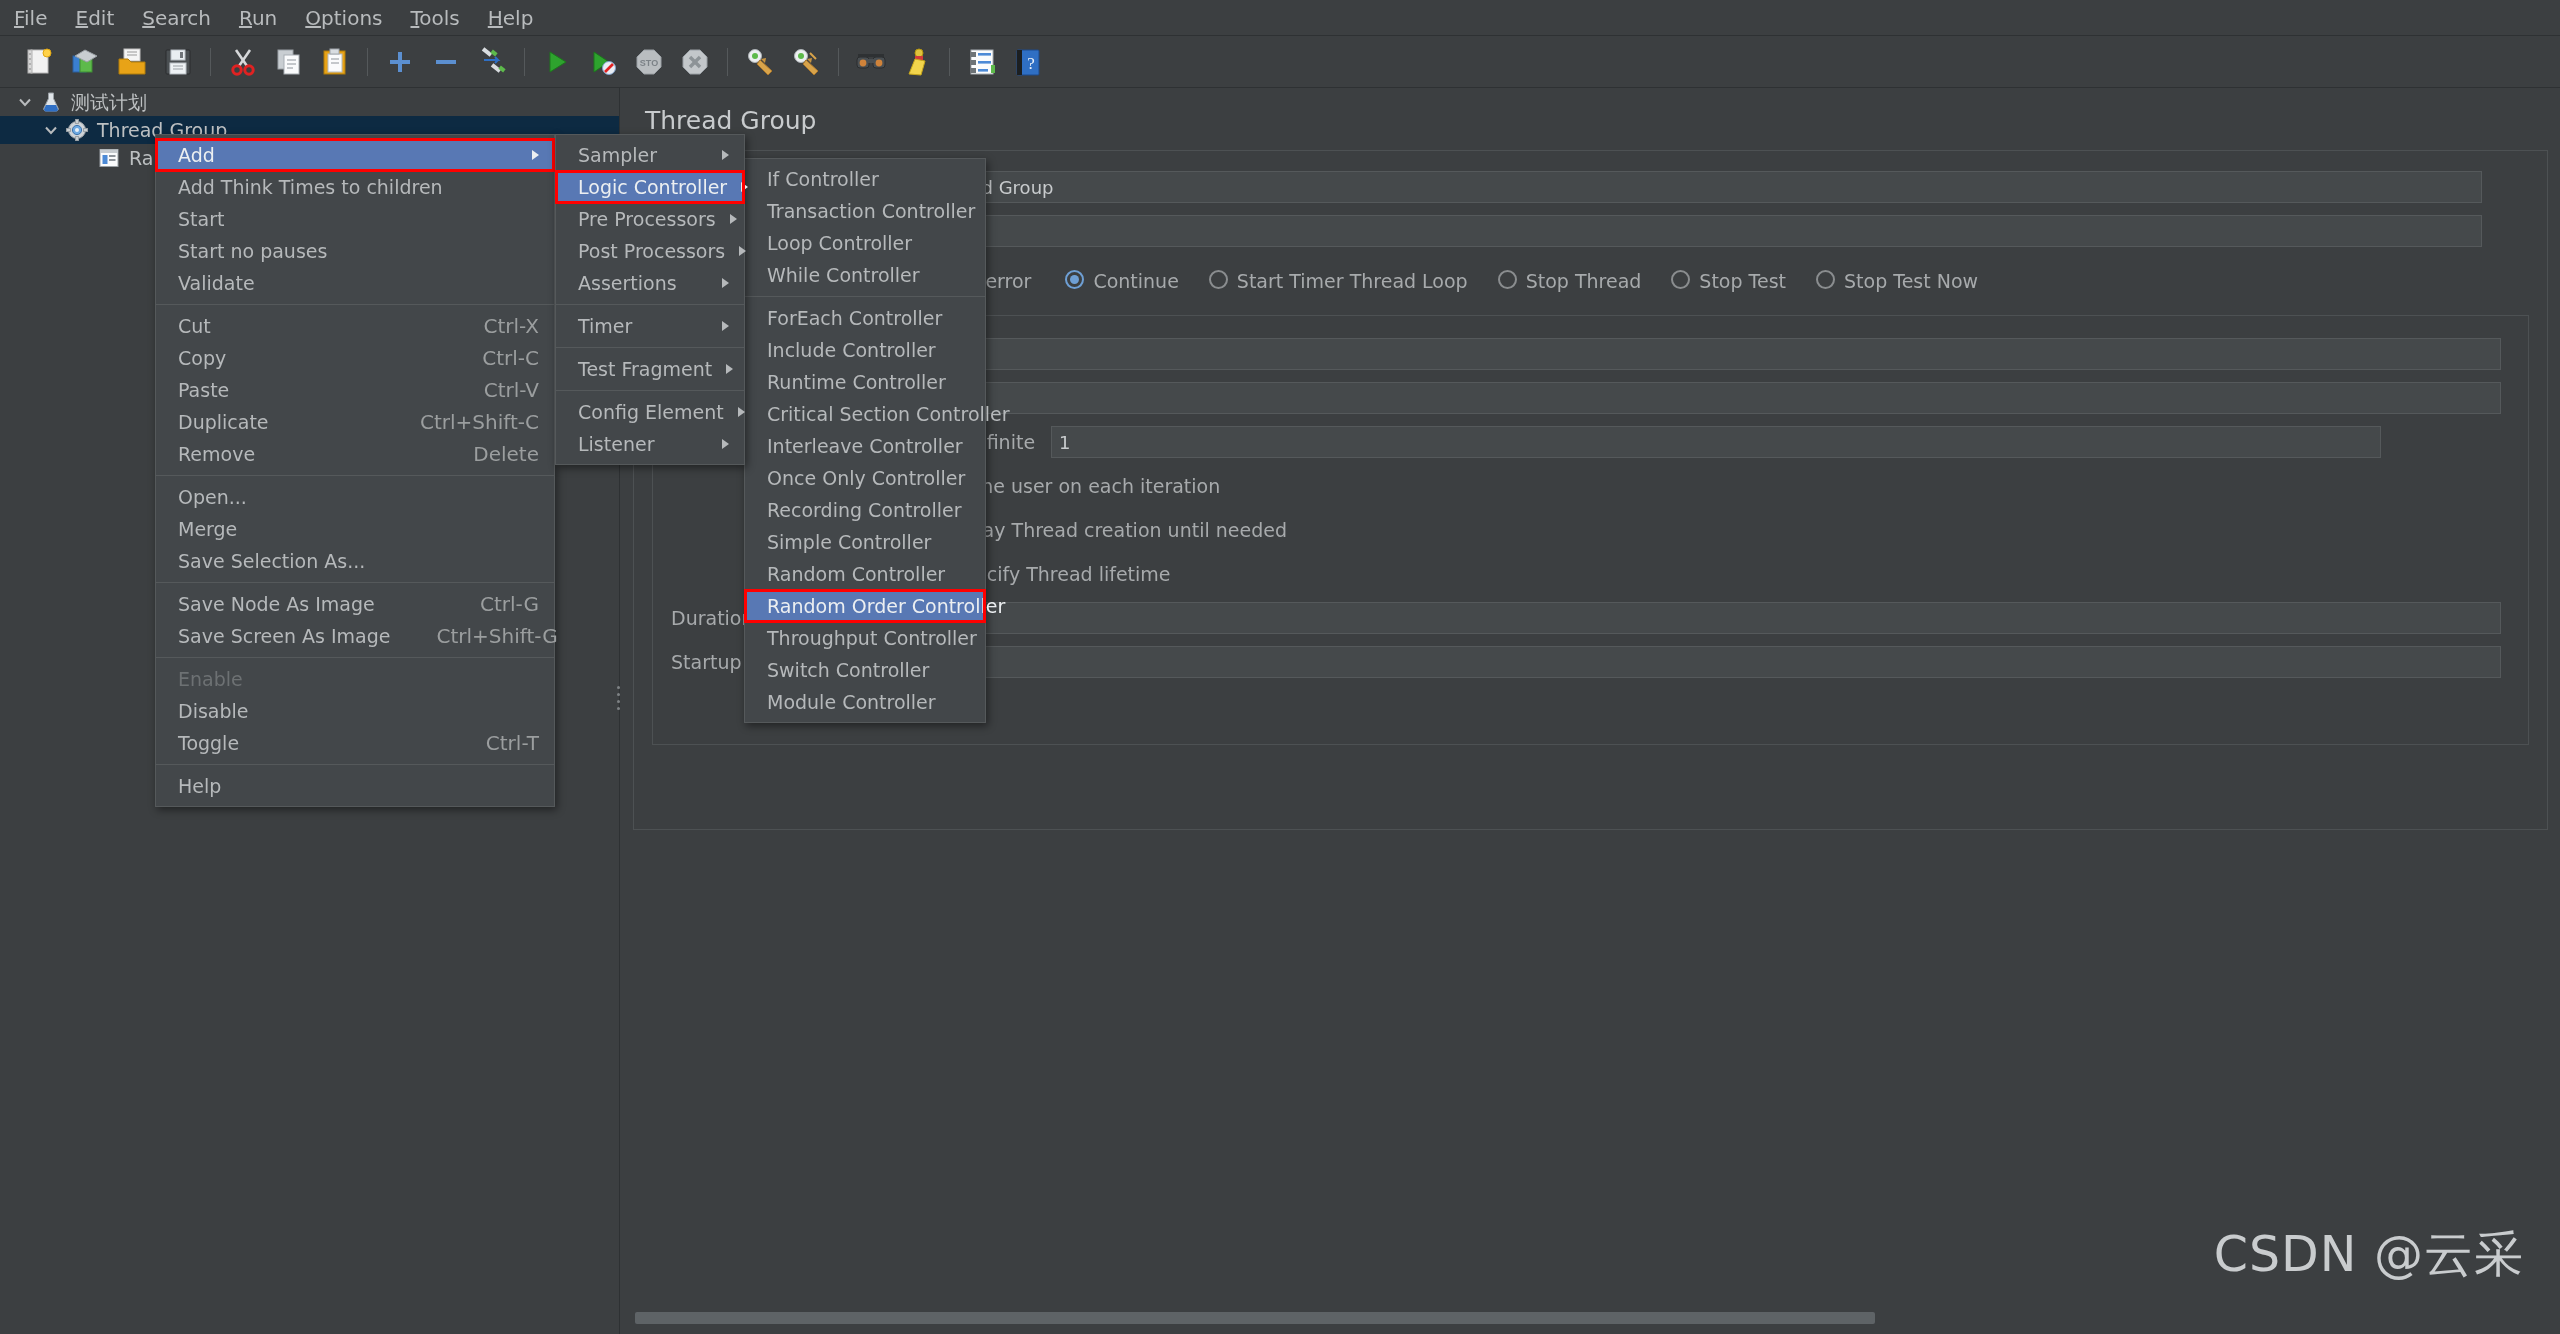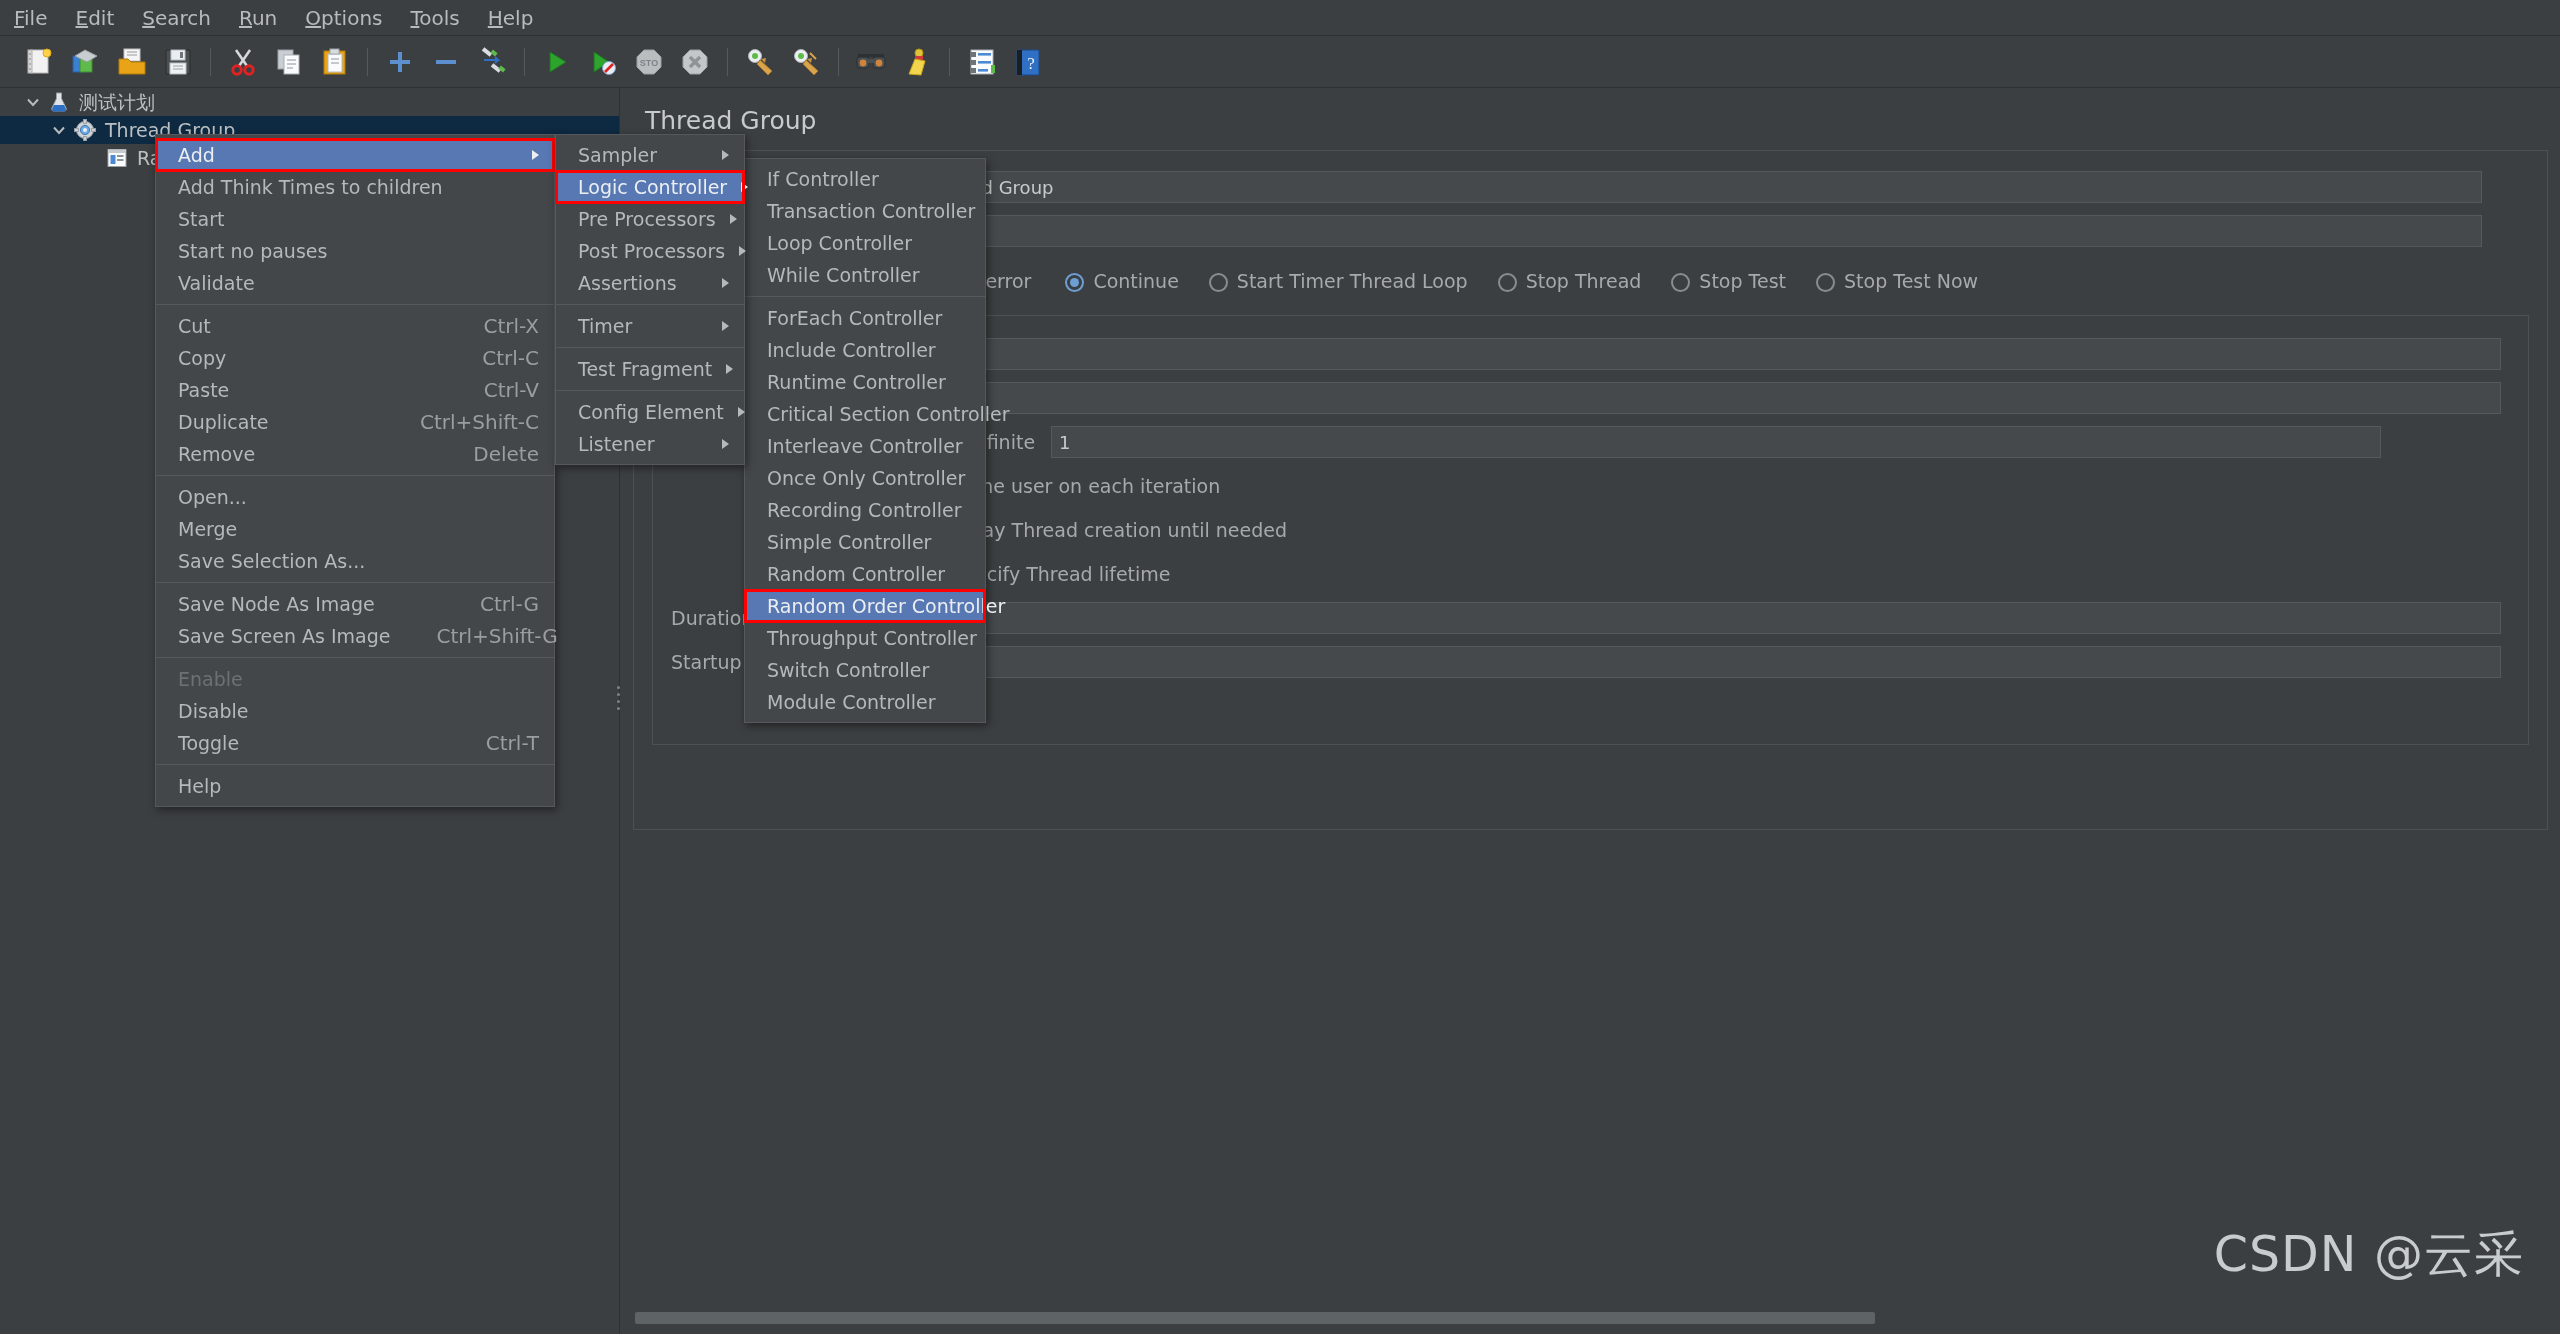--- a/index.html
+++ b/index.html
@@ -63,21 +63,21 @@
     position: absolute;
     top: 88px; left: 0;
     width: 620px; height: 1246px;
     background: #3c3f41;
     border-right: 1px solid #2e3133;
     overflow: hidden;
   }
   .tree-row {
     display: flex; align-items: center;
     height: 28px;
-    padding-left: 20px;
+    padding-left: 12px;
     color: #bdc0c2;
     font-size: 19px;
     white-space: nowrap;
   }
   .tree-row.selected { background: #0d2a42; }
   .twisty {
     width: 26px; height: 26px;
     display: flex; align-items: center; justify-content: center;
     flex: 0 0 26px;
   }
@@ -144,21 +144,21 @@
     border-radius: 50%;
     margin-right: 9px;
     flex: 0 0 19px;
   }
   .radio.on { border-color: #6e9fd4; }
   .radio.on::after {
     content:''; display:block;
     width: 9px; height: 9px; margin: 3px;
     background: #6e9fd4; border-radius: 50%;
   }
-  .rgrp { display:flex; align-items:flex-end; margin-right: 30px; }
+  .rgrp { display:flex; align-items:flex-start; margin-right: 30px; }
   .cbox {
     width: 18px; height: 18px;
     border: 1px solid #7e8284;
     background: #45494b;
     margin-right: 10px;
     flex: 0 0 18px;
     position: relative;
   }
   .cbox.on::after {
     content: '';

